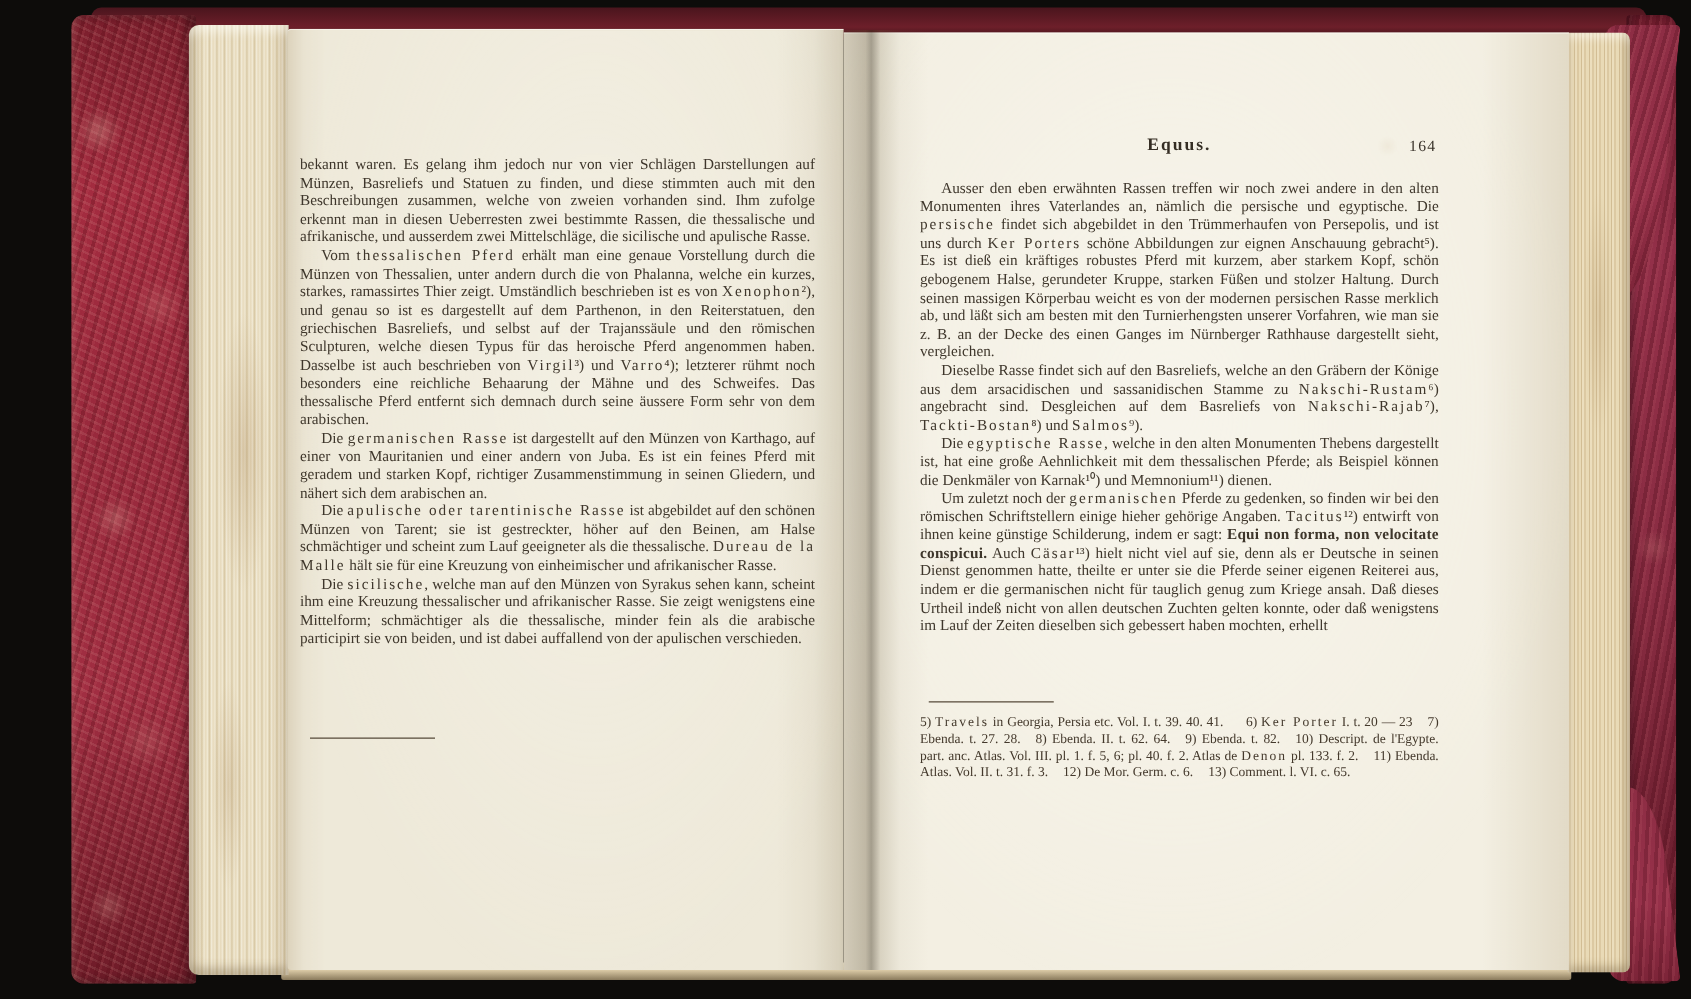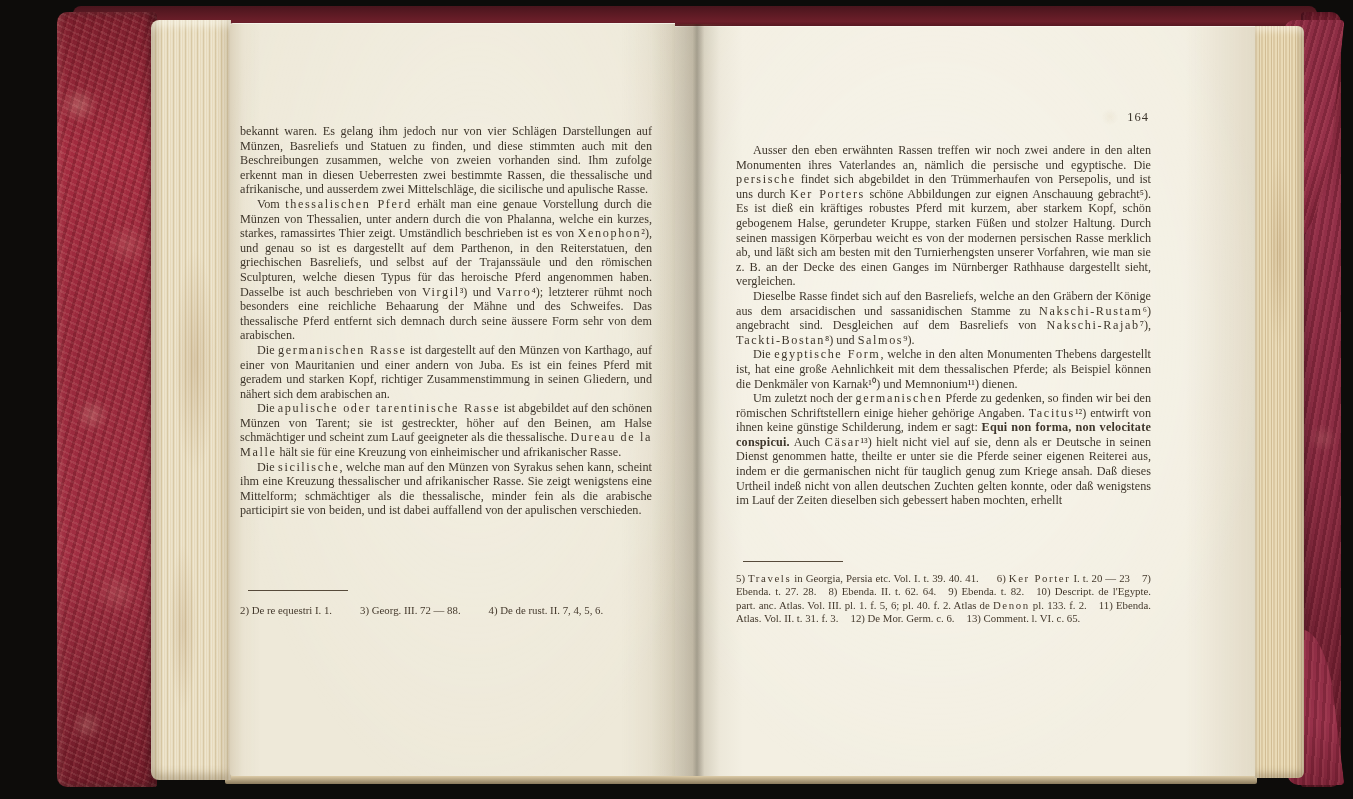--- a/index.html
+++ b/index.html
@@ -122,33 +122,31 @@
 
     <div class="page page-left">
       <div class="pbody" id="left-body">
           <p class="para noindent"><span>bekannt waren. Es gelang ihm jedoch nur von vier Schlägen Darstellungen auf Münzen, Basreliefs und Statuen zu finden, und diese stimmten auch mit den Beschreibungen zusammen, welche von zweien vorhanden sind. Ihm zufolge erkennt man in diesen Ueberresten zwei bestimmte Rassen, die thessalische und afrikanische, und ausserdem zwei Mittelschläge, die sicilische und apulische Rasse.</span></p>
           <p class="para"><span>Vom </span><span class="sperr">thessalischen Pferd</span><span> erhält man eine genaue Vorstellung durch die Münzen von Thessalien, unter andern durch die von Phalanna, welche ein kurzes, starkes, ramassirtes Thier zeigt. Umständlich beschrieben ist es von </span><span class="sperr">Xenophon</span><span>²), und genau so ist es dargestellt auf dem Parthenon, in den Reiterstatuen, den griechischen Basreliefs, und selbst auf der Trajanssäule und den römischen Sculpturen, welche diesen Typus für das heroische Pferd angenommen haben. Dasselbe ist auch beschrieben von </span><span class="sperr">Virgil</span><span>³) und </span><span class="sperr">Varro</span><span>⁴); letzterer rühmt noch besonders eine reichliche Behaarung der Mähne und des Schweifes. Das thessalische Pferd entfernt sich demnach durch seine äussere Form sehr von dem arabischen.</span></p>
           <p class="para"><span>Die </span><span class="sperr">germanischen Rasse</span><span> ist dargestellt auf den Münzen von Karthago, auf einer von Mauritanien und einer andern von Juba. Es ist ein feines Pferd mit geradem und starken Kopf, richtiger Zusammenstimmung in seinen Gliedern, und nähert sich dem arabischen an.</span></p>
           <p class="para"><span>Die </span><span class="sperr">apulische oder tarentinische Rasse</span><span> ist abgebildet auf den schönen Münzen von Tarent; sie ist gestreckter, höher auf den Beinen, am Halse schmächtiger und scheint zum Lauf geeigneter als die thessalische. </span><span class="sperr">Dureau de la Malle</span><span> hält sie für eine Kreuzung von einheimischer und afrikanischer Rasse.</span></p>
           <p class="para"><span>Die </span><span class="sperr">sicilische</span><span>, welche man auf den Münzen von Syrakus sehen kann, scheint ihm eine Kreuzung thessalischer und afrikanischer Rasse. Sie zeigt wenigstens eine Mittelform; schmächtiger als die thessalische, minder fein als die arabische participirt sie von beiden, und ist dabei auffallend von der apulischen verschieden.</span></p>
         </div>
       <div class="fnrule"></div>
-      <div class="fnblock" id="left-fn">
-          <p class="fnpara"><span>2) De re equestri I. 1.</span><span class="fngap" style="width: 28px;"></span><span>3) Georg. III. 72 — 88.</span><span class="fngap" style="width: 28px;"></span><span>4) De de rust. II. 7, 4, 5, 6.</span></p>
-        </div>
     </div>
 
     <div class="page page-right">
       <div class="pheader">
         <span class="num numr">164</span>
+        <span class="ptitle">Equus.</span>
       </div>
       <div class="pbody" id="right-body">
           <p class="para"><span>Ausser den eben erwähnten Rassen treffen wir noch zwei andere in den alten Monumenten ihres Vaterlandes an, nämlich die persische und egyptische. Die </span><span class="sperr">persische</span><span> findet sich abgebildet in den Trümmerhaufen von Persepolis, und ist uns durch </span><span class="sperr">Ker Porters</span><span> schöne Abbildungen zur eignen Anschauung gebracht⁵). Es ist dieß ein kräftiges robustes Pferd mit kurzem, aber starkem Kopf, schön gebogenem Halse, gerundeter Kruppe, starken Füßen und stolzer Haltung. Durch seinen massigen Körperbau weicht es von der modernen persischen Rasse merklich ab, und läßt sich am besten mit den Turnierhengsten unserer Vorfahren, wie man sie z. B. an der Decke des einen Ganges im Nürnberger Rathhause dargestellt sieht, vergleichen.</span></p>
           <p class="para"><span>Dieselbe Rasse findet sich auf den Basreliefs, welche an den Gräbern der Könige aus dem arsacidischen und sassanidischen Stamme zu </span><span class="sperr">Nakschi-Rustam</span><span>⁶) angebracht sind. Desgleichen auf dem Basreliefs von </span><span class="sperr">Nakschi-Rajab</span><span>⁷), </span><span class="sperr">Tackti-Bostan</span><span>⁸) und </span><span class="sperr">Salmos</span><span>⁹).</span></p>
-          <p class="para"><span>Die </span><span class="sperr">egyptische Form</span><span>, welche in den alten Monumenten Thebens dargestellt ist, hat eine große Aehnlichkeit mit dem thessalischen Pferde; als Beispiel können die Denkmäler von Karnak¹⁰) und Memnonium¹¹) dienen.</span></p>
+          <p class="para"><span>Die </span><span class="sperr">egyptische Rasse</span><span>, welche in den alten Monumenten Thebens dargestellt ist, hat eine große Aehnlichkeit mit dem thessalischen Pferde; als Beispiel können die Denkmäler von Karnak¹⁰) und Memnonium¹¹) dienen.</span></p>
           <p class="para"><span>Um zuletzt noch der </span><span class="sperr">germanischen</span><span> Pferde zu gedenken, so finden wir bei den römischen Schriftstellern einige hieher gehörige Angaben. </span><span class="sperr">Tacitus</span><span>¹²) entwirft von ihnen keine günstige Schilderung, indem er sagt: </span><span class="lat">Equi non forma, non velocitate conspicui.</span><span> Auch </span><span class="sperr">Cäsar</span><span>¹³) hielt nicht viel auf sie, denn als er Deutsche in seinen Dienst genommen hatte, theilte er unter sie die Pferde seiner eigenen Reiterei aus, indem er die germanischen nicht für tauglich genug zum Kriege ansah. Daß dieses Urtheil indeß nicht von allen deutschen Zuchten gelten konnte, oder daß wenigstens im Lauf der Zeiten dieselben sich gebessert haben mochten, erhellt</span></p>
         </div>
       <div class="fnrule"></div>
       <div class="fnblock" id="right-fn">
           <p class="fnpara"><span>5) </span><span class="sperr">Travels</span><span> in Georgia, Persia etc. Vol. I. t. 39. 40. 41.</span><span class="fngap" style="width: 18px;"></span><span>6) </span><span class="sperr">Ker Porter</span><span> I. t. 20 — 23</span><span class="fngap" style="width: 12px;"></span><span>7) Ebenda. t. 27. 28.</span><span class="fngap" style="width: 12px;"></span><span>8) Ebenda. II. t. 62. 64.</span><span class="fngap" style="width: 12px;"></span><span>9) Ebenda. t. 82.</span><span class="fngap" style="width: 12px;"></span><span>10) Descript. de l'Egypte. part. anc. Atlas. Vol. III. pl. 1. f. 5, 6; pl. 40. f. 2. Atlas de </span><span class="sperr">Denon</span><span> pl. 133. f. 2.</span><span class="fngap" style="width: 12px;"></span><span>11) Ebenda. Atlas. Vol. II. t. 31. f. 3.</span><span class="fngap" style="width: 12px;"></span><span>12) De Mor. Germ. c. 6.</span><span class="fngap" style="width: 12px;"></span><span>13) Comment. l. VI. c. 65.</span></p>
         </div>
     </div>
 
     <div class="gutter"></div>
   </div>

